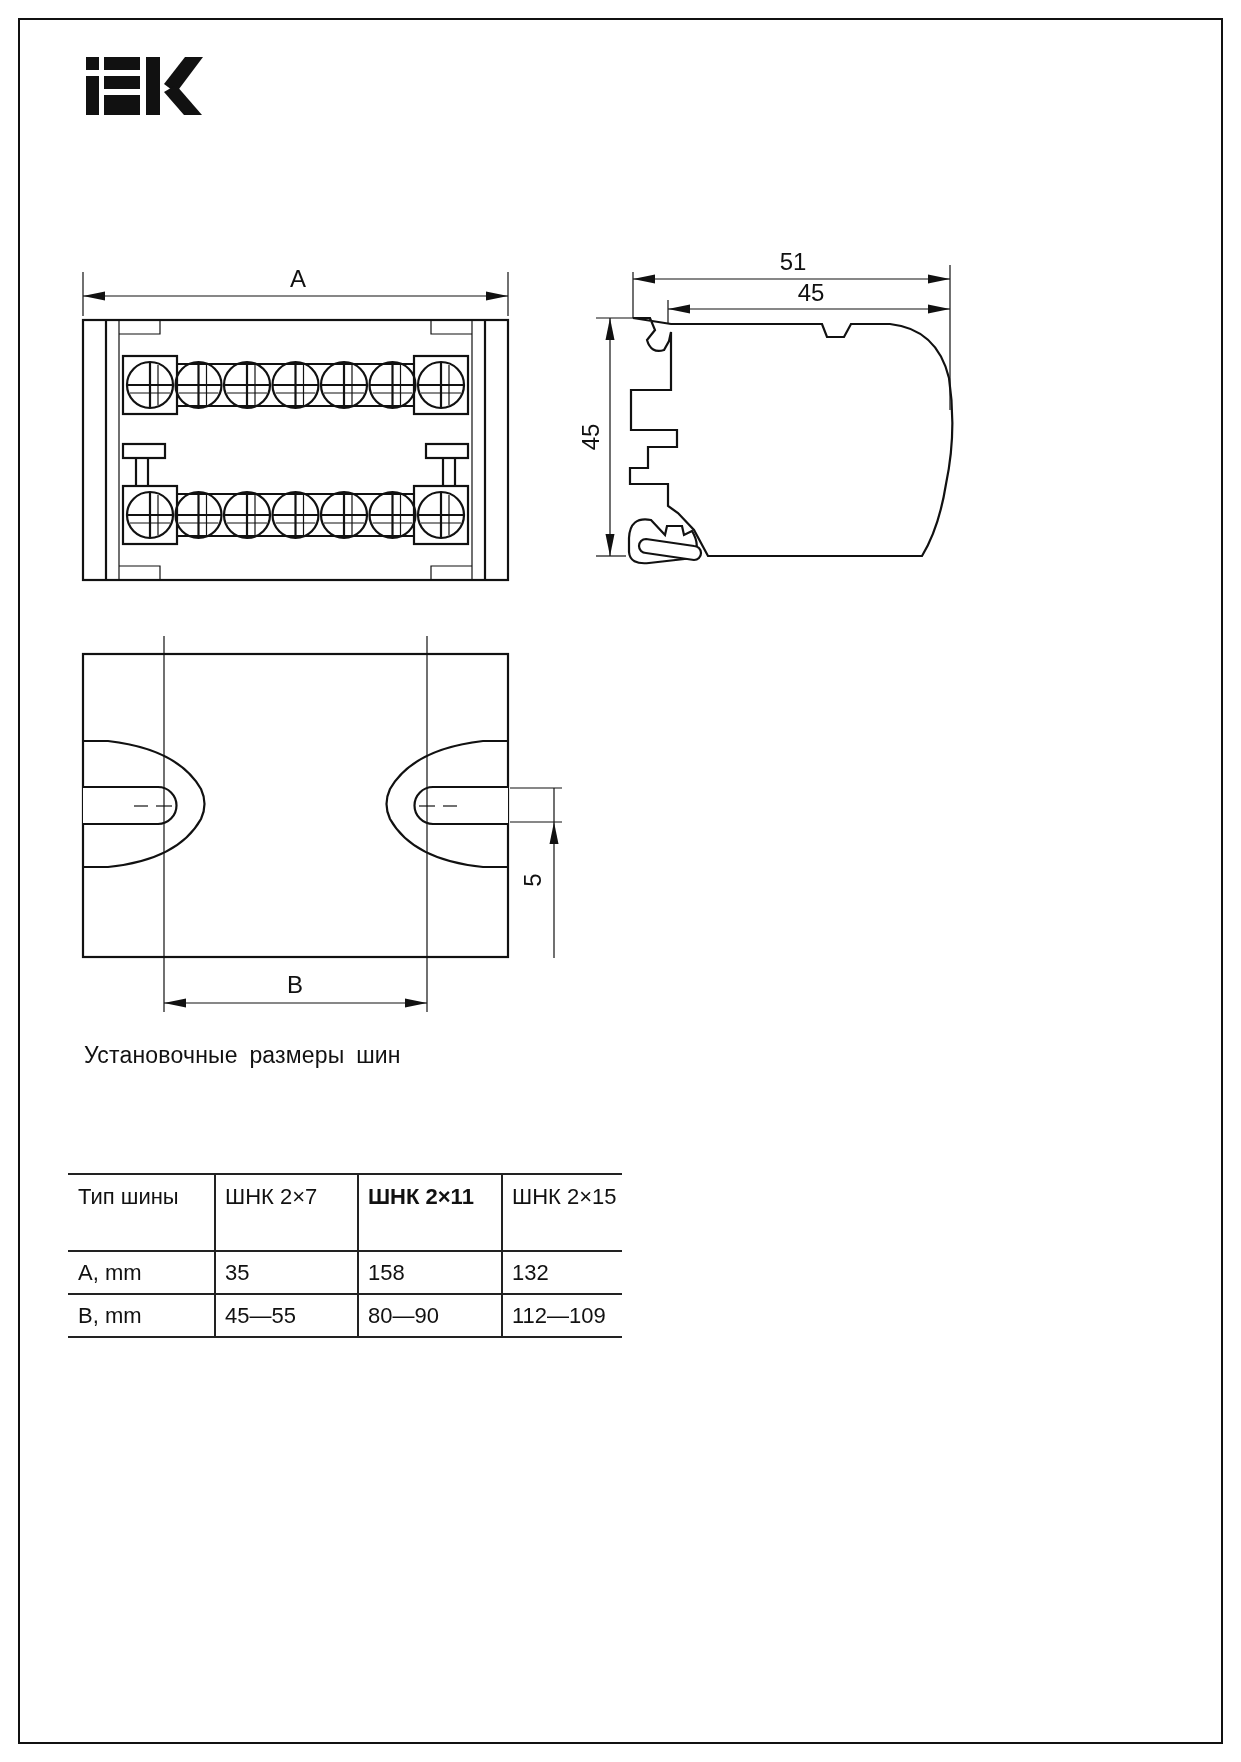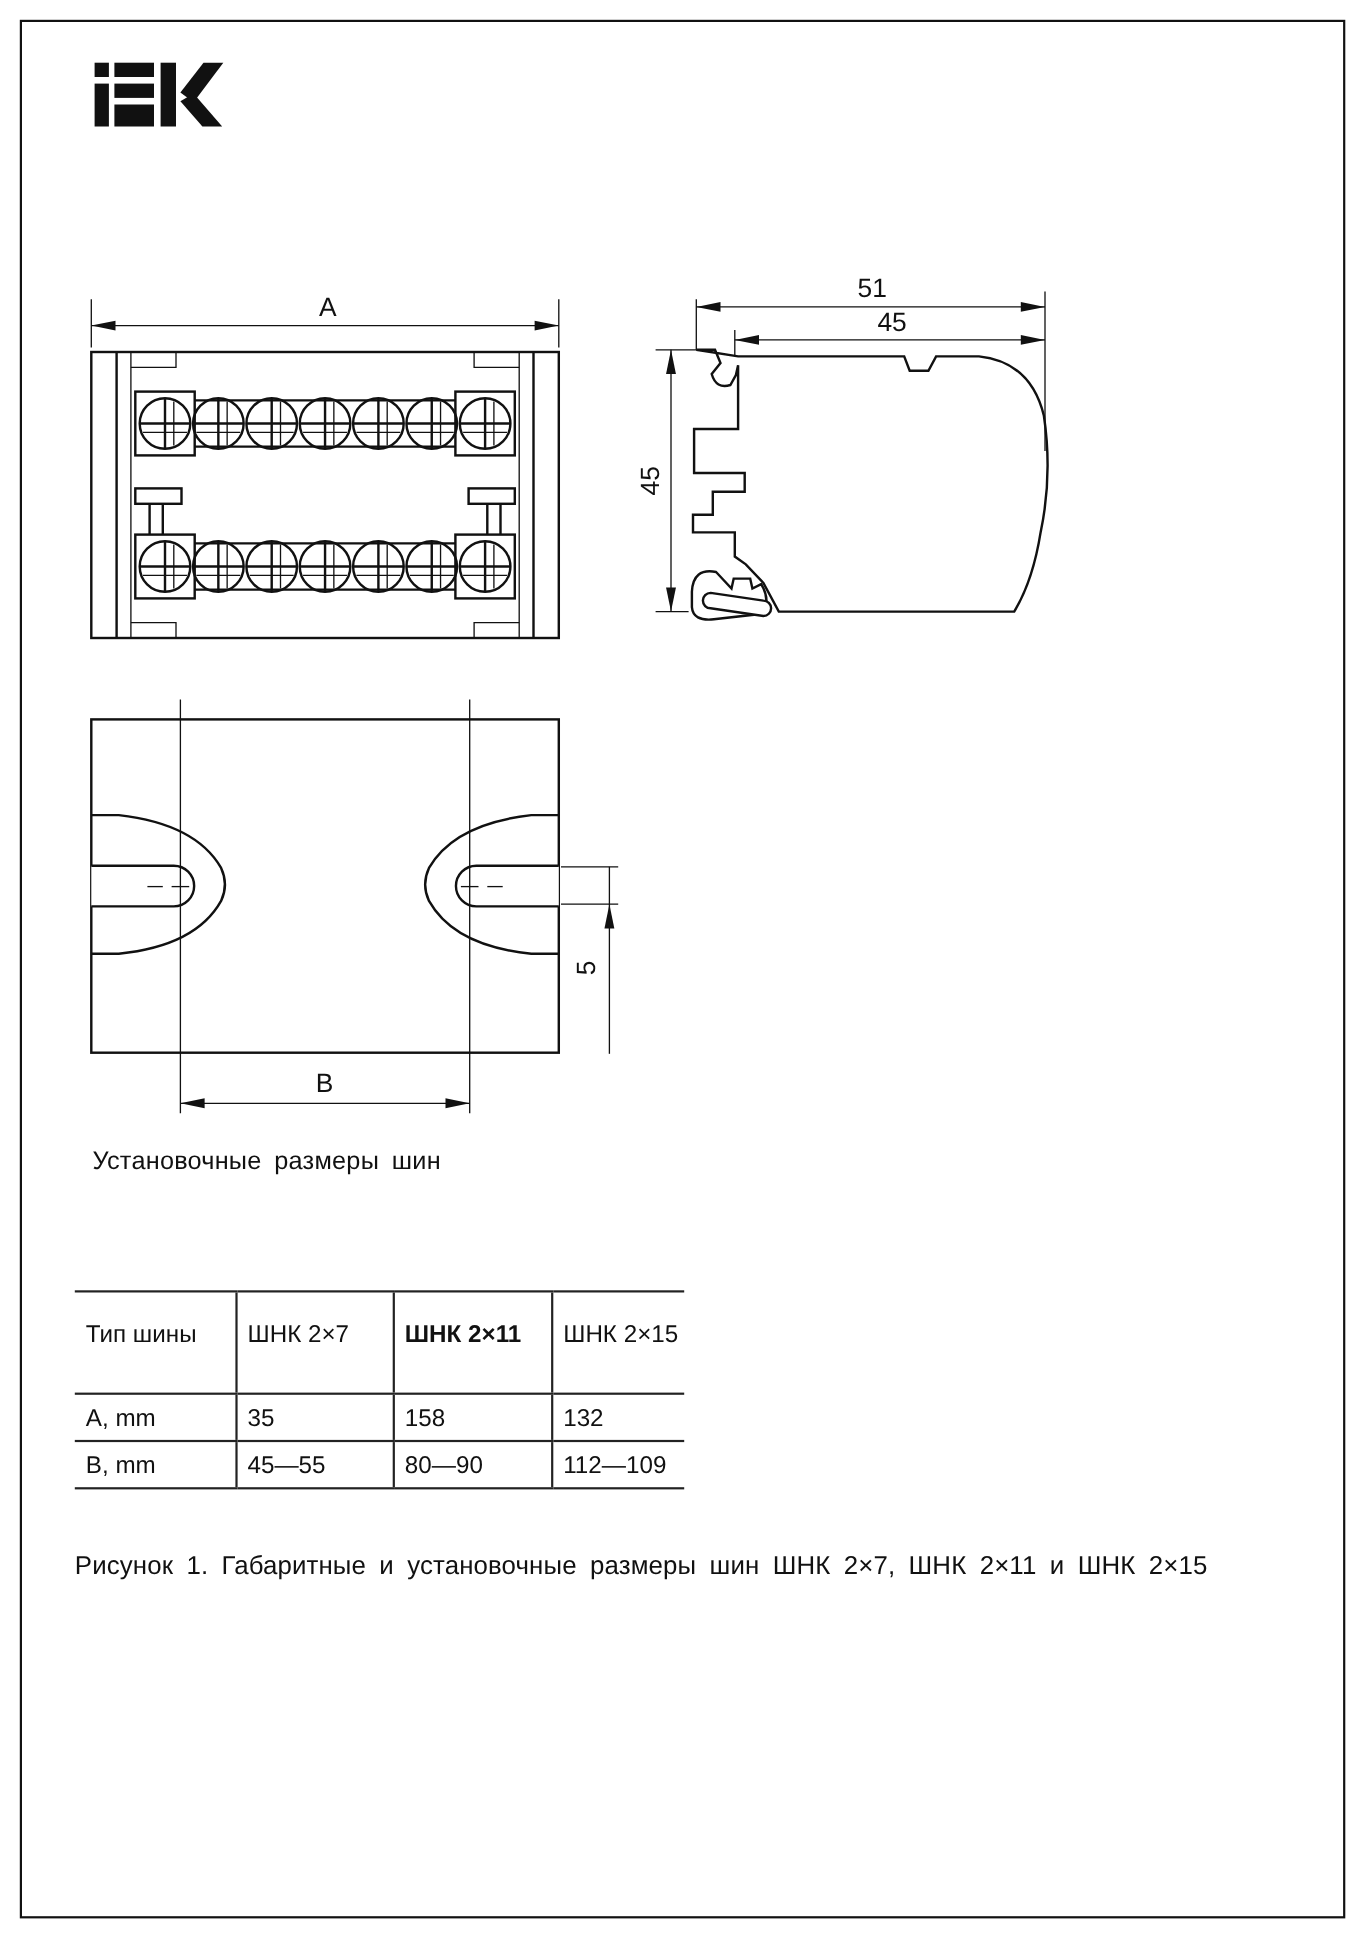--- a/index.html
+++ b/index.html
@@ -13,21 +13,21 @@
   .w1{stroke-width:1.2;}
   .wfill{fill:#fff;}
   .ink{fill:#111;stroke:none;}
   svg text{font-family:"Liberation Sans","DejaVu Sans",sans-serif;font-size:24px;fill:#111;stroke:none;}
   #subtitle{position:absolute;left:84px;top:1042px;font-size:23px;font-weight:500;
             word-spacing:5px;letter-spacing:0.2px;}
   #dim-table{position:absolute;left:68px;top:1173px;border-collapse:collapse;
              font-size:22px;}
   #dim-table td{border-left:2px solid #222;padding:0 0 0 9px;}
   #dim-table td:first-child{border-left:none;padding-left:10px;}
-  #dim-table tr.head td{height:66px;vertical-align:top;padding-top:25px;
+  #dim-table tr.head td{height:66px;vertical-align:top;padding-top:9px;
                         border-top:2px solid #222;border-bottom:2px solid #222;}
   #dim-table tr.data td{height:41px;vertical-align:middle;border-bottom:2px solid #222;}
   .c1{width:136px;} .c2{width:132px;} .c3{width:133px;font-weight:bold;} .c4{width:110px;margin-left:44px;}
   #caption{position:absolute;left:68px;top:1410px;width:1060px;font-size:23.5px;
            word-spacing:5.5px;letter-spacing:0.1px;}
 </style>
 </head>
 <body>
 
 <div id="page">
@@ -217,14 +217,13 @@
       </tr>
       <tr class="data">
         <td>B, mm</td>
         <td>45—55</td>
         <td>80—90</td>
         <td>112—109</td>
       </tr>
     </tbody>
   </table>
 
-  <div id="caption">Рисунок 1. Габаритные и установочные размеры шин ШНК 2×7, ШНК 2×11 и ШНК 2×15</div>
 </div>
 
 </body></html>

